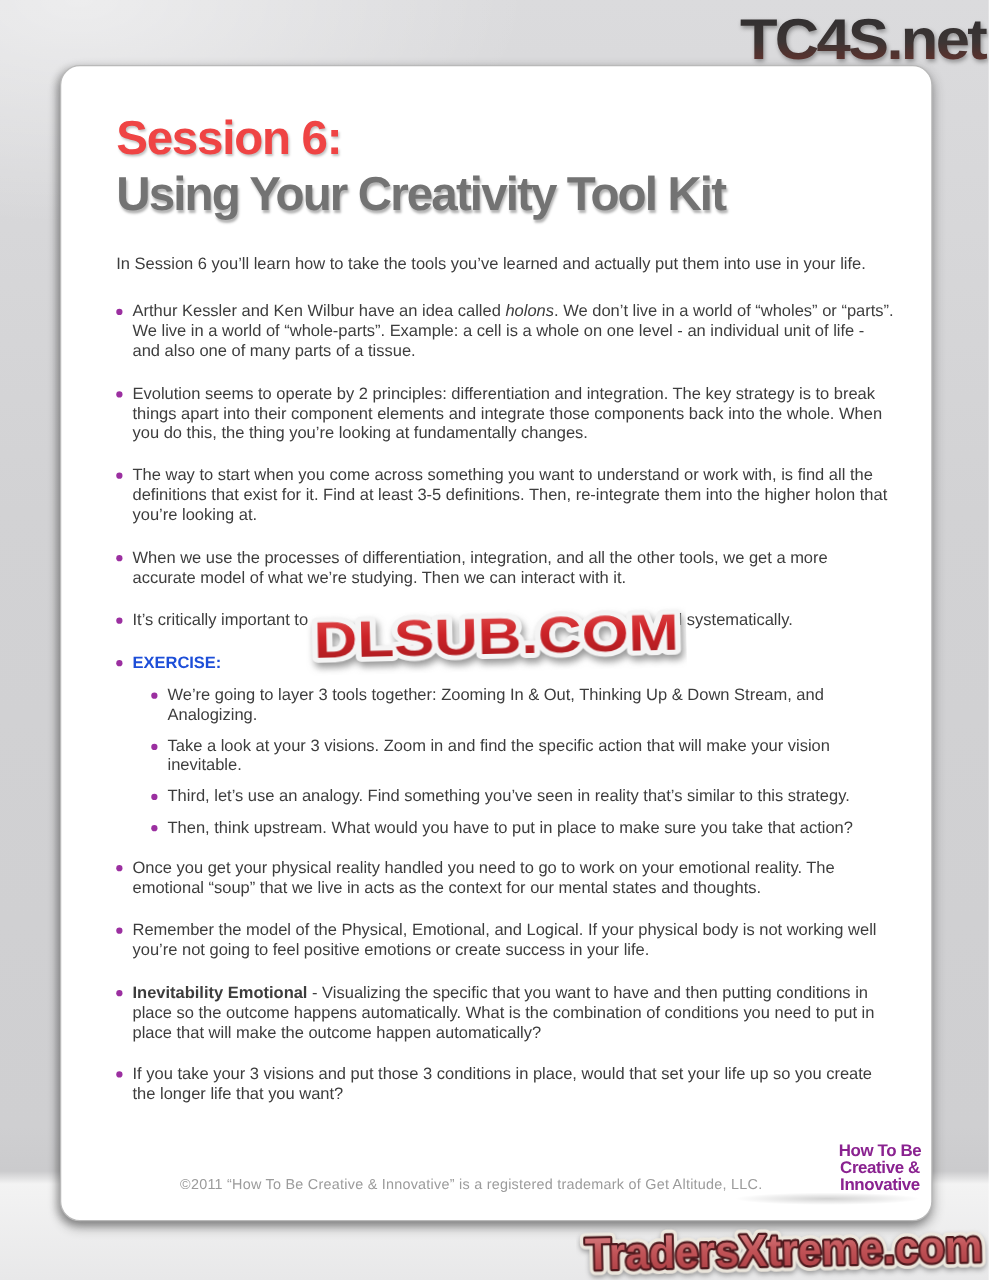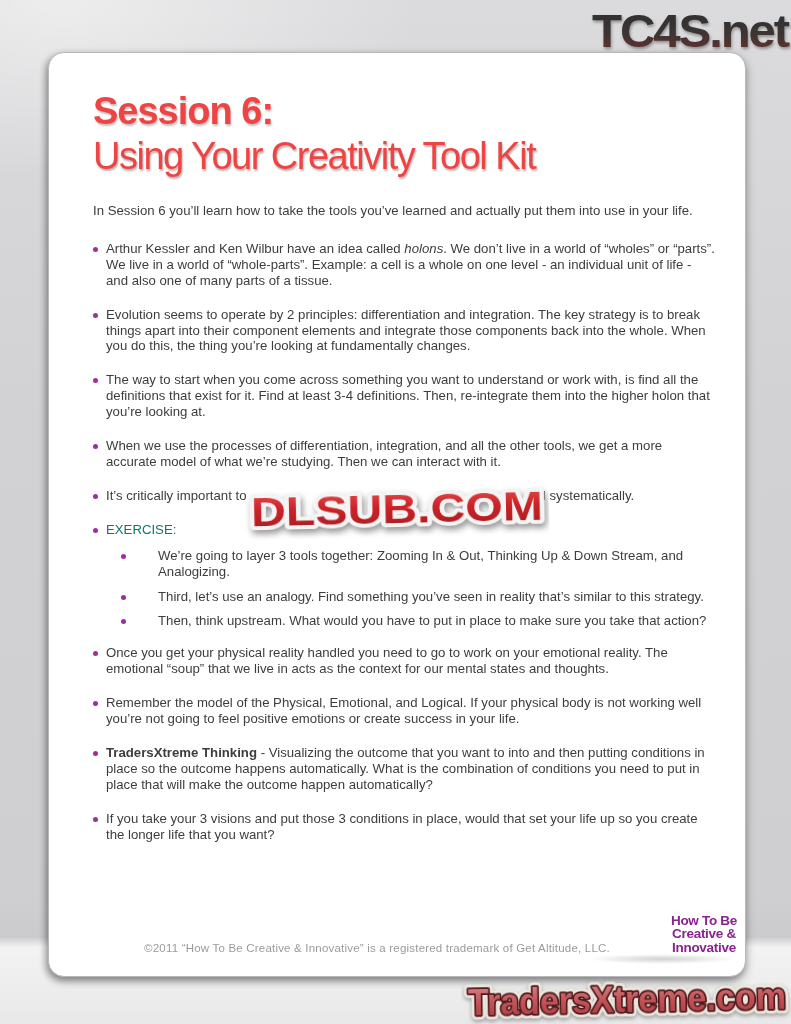--- a/index.html
+++ b/index.html
@@ -18,35 +18,35 @@
     box-shadow:0 4px 9px rgba(40,40,40,.45),-3px 3px 6px rgba(0,0,0,.18);
     box-sizing:border-box;
     padding:36px 36px 0 44px;
   }
   .session-label{
     font-size:38px;font-weight:bold;color:#ef4444;letter-spacing:-1px;
     line-height:44px;margin:0;
     text-shadow:1px 2px 2px rgba(0,0,0,.25);
   }
   .page-title{
-    font-size:38px;font-weight:normal;color:#ef4444;letter-spacing:-1.5px;
+    font-size:38px;font-weight:bold;color:#737373;letter-spacing:-1.5px;
     line-height:46px;margin:0;
     text-shadow:1px 2px 2px rgba(0,0,0,.3);
   }
   .body-text{font-size:13.2px;line-height:15.9px;color:#3d3d3d;}
   .intro{margin-top:24px;width:612px;}
   .blist{margin-top:22px;width:622px;}
   .bitem{display:flex;margin-bottom:18px;}
-  .bitem.sub{margin-bottom:9px;gap:24px;}
+  .bitem.sub{margin-bottom:9px;}
   .dot{
     flex:0 0 auto;width:5px;height:5px;border-radius:50%;
     background:#9b2fa0;margin:6px 8px 0 0;
   }
   .btext{flex:1 1 auto;}
-  .exercise-label{color:#0f766e;font-weight:normal;}
+  .exercise-label{color:#1d4ed8;font-weight:bold;}
   .sublist{margin-top:10px;margin-left:28px;width:594px;}
   .obscured-line{display:flex;align-items:baseline;white-space:nowrap;gap:12px;}
   .gap{display:inline-block;width:268px;}
   .footer-row{position:absolute;left:0;bottom:22px;width:100%;}
   .copyright{
     text-align:center;font-size:11.5px;color:#9b9b9b;letter-spacing:.2px;
     width:100%;margin:0;padding-right:40px;box-sizing:border-box;
   }
   .brand-logo{
     position:absolute;right:8px;bottom:22px;text-align:center;
@@ -79,21 +79,21 @@
     <div class="bitem">
       <span class="dot"></span>
       <div class="btext"><span>Arthur Kessler and Ken Wilbur have an idea called </span><em>holons</em><span>. We don’t live in a world of “wholes” or “parts”. We live in a world of “whole-parts”. Example: a cell is a whole on one level - an individual unit of life - and also one of many parts of a tissue.</span></div>
     </div>
     <div class="bitem">
       <span class="dot"></span>
       <div class="btext">Evolution seems to operate by 2 principles: differentiation and integration. The key strategy is to break things apart into their component elements and integrate those components back into the whole. When you do this, the thing you’re looking at fundamentally changes.</div>
     </div>
     <div class="bitem">
       <span class="dot"></span>
-      <div class="btext">The way to start when you come across something you want to understand or work with, is find all the definitions that exist for it. Find at least 3-4 definitions. Then, re-integrate them into the higher holon that you’re looking at.</div>
+      <div class="btext">The way to start when you come across something you want to understand or work with, is find all the definitions that exist for it. Find at least 3-5 definitions. Then, re-integrate them into the higher holon that you’re looking at.</div>
     </div>
     <div class="bitem">
       <span class="dot"></span>
       <div class="btext">When we use the processes of differentiation, integration, and all the other tools, we get a more accurate model of what we’re studying. Then we can interact with it.</div>
     </div>
     <div class="bitem">
       <span class="dot"></span>
       <div class="btext obscured-line">
           <span>It’s critically important to</span>
           <span class="gap"></span>
@@ -105,41 +105,45 @@
       <span class="dot"></span>
       <div class="btext exercise-label">EXERCISE:</div>
     </div>
     <div class="sublist">
       <div class="bitem sub">
         <span class="dot"></span>
         <div class="btext">We’re going to layer 3 tools together: Zooming In &amp; Out, Thinking Up &amp; Down Stream, and Analogizing.</div>
       </div>
       <div class="bitem sub">
         <span class="dot"></span>
+        <div class="btext">Take a look at your 3 visions. Zoom in and find the specific action that will make your vision inevitable.</div>
+      </div>
+      <div class="bitem sub">
+        <span class="dot"></span>
         <div class="btext">Third, let’s use an analogy. Find something you’ve seen in reality that’s similar to this strategy.</div>
       </div>
       <div class="bitem sub">
         <span class="dot"></span>
         <div class="btext">Then, think upstream. What would you have to put in place to make sure you take that action?</div>
       </div>
     </div>
   </div>
 
   <div class="blist body-text" style="margin-top:16px;">
     <div class="bitem">
       <span class="dot"></span>
       <div class="btext">Once you get your physical reality handled you need to go to work on your emotional reality. The emotional “soup” that we live in acts as the context for our mental states and thoughts.</div>
     </div>
     <div class="bitem">
       <span class="dot"></span>
       <div class="btext">Remember the model of the Physical, Emotional, and Logical. If your physical body is not working well you’re not going to feel positive emotions or create success in your life.</div>
     </div>
     <div class="bitem">
       <span class="dot"></span>
-      <div class="btext"><strong>TradersXtreme Thinking</strong><span> - Visualizing the outcome that you want to into and then putting conditions in place so the outcome happens automatically. What is the combination of conditions you need to put in place that will make the outcome happen automatically?</span></div>
+      <div class="btext"><strong>Inevitability Emotional</strong><span> - Visualizing the specific that you want to have and then putting conditions in place so the outcome happens automatically. What is the combination of conditions you need to put in place that will make the outcome happen automatically?</span></div>
     </div>
     <div class="bitem">
       <span class="dot"></span>
       <div class="btext">If you take your 3 visions and put those 3 conditions in place, would that set your life up so you create the longer life that you want?</div>
     </div>
   </div>
 
   <div class="footer-row">
     <p class="copyright">©2011 “How To Be Creative &amp; Innovative” is a registered trademark of Get Altitude, LLC.</p>
   </div>

